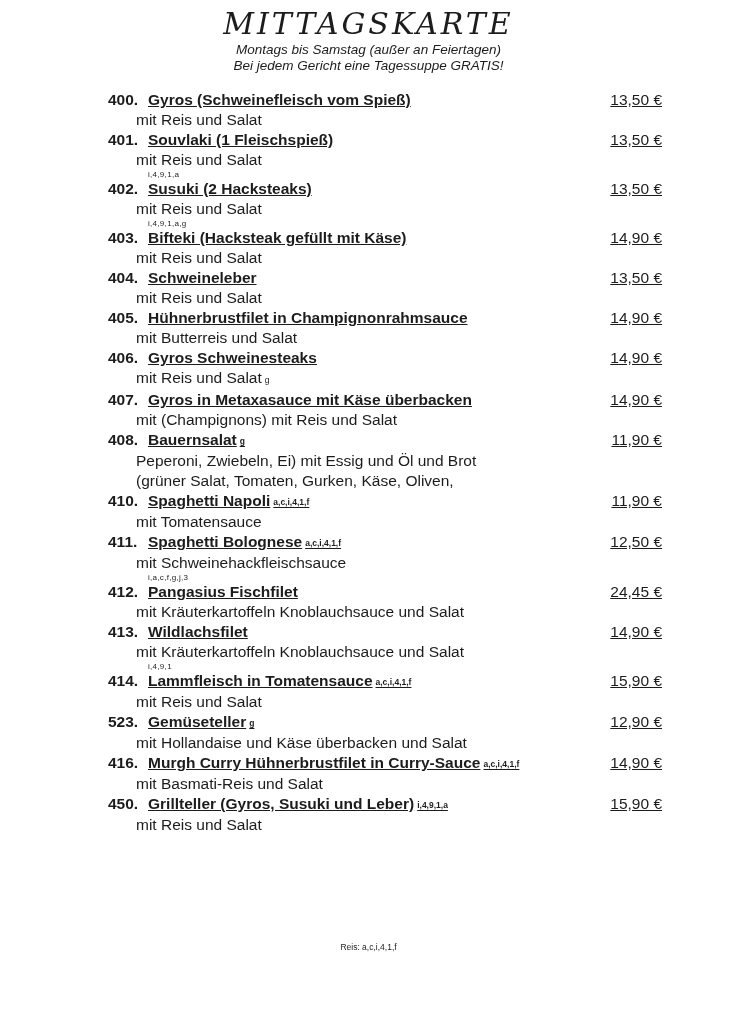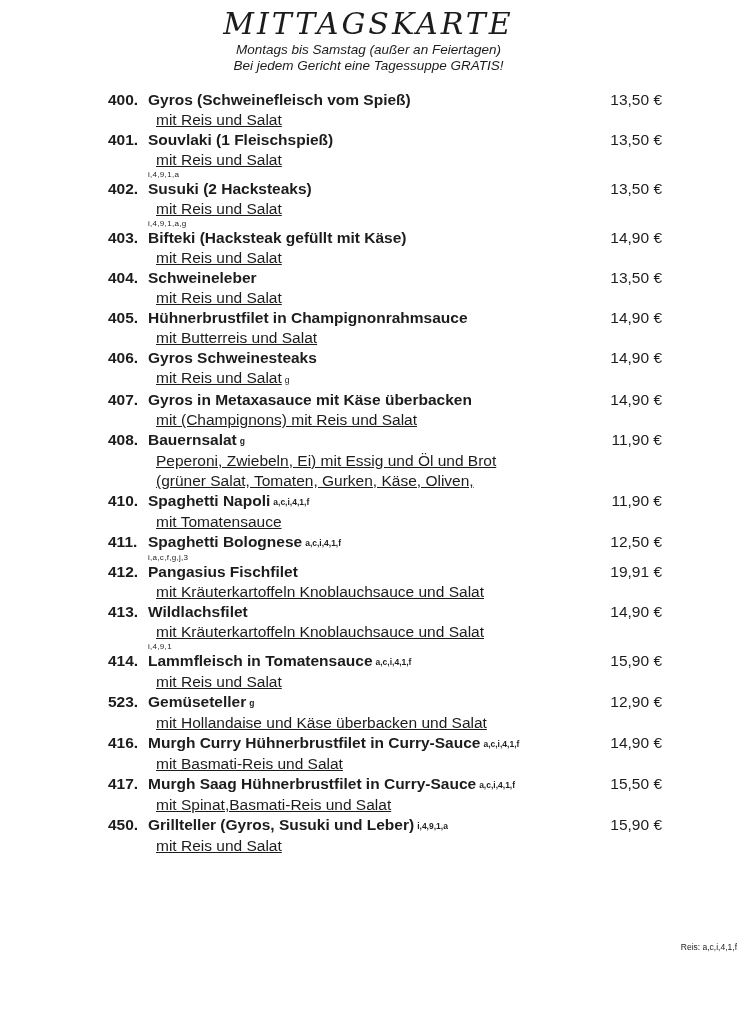--- a/index.html
+++ b/index.html
@@ -28,56 +28,56 @@
   }
 
   .menu { padding: 16px 75px 0 108px; }
 
   .item-line {
     display: flex;
     justify-content: space-between;
     align-items: baseline;
     line-height: 20px;
     font-size: 15.5px;
+    text-decoration: underline;
   }
   .item-left { flex: 1; padding-right: 10px; }
   .num { display: inline-block; width: 40px; font-weight: bold; }
   .nm  { font-weight: bold; }
   .allergen-sup {
     font-size: 8.5px;
     font-weight: bold;
     margin-left: 3px;
     vertical-align: 1px;
   }
   .price { font-size: 15.5px; white-space: nowrap; }
 
   .desc-line {
-    margin-left: 48px;
+    margin-left: 28px;
     line-height: 20px;
     font-size: 15.5px;
-    text-decoration: underline;
   }
   .desc-sup {
     font-size: 8.5px;
     font-weight: normal;
     margin-left: 3px;
     vertical-align: 0;
   }
   .footnote {
     margin-left: 40px;
     font-size: 8px;
     line-height: 9px;
     letter-spacing: 0.3px;
   }
 
   .footer {
     position: absolute;
     left: 0; right: 0;
     top: 942px;
-    text-align: right;
+    text-align: center;
     font-size: 8.5px;
   }
 </style>
 </head>
 <body>
 
 <div class="page">
 
   <div class="header">
     <div class="title">MITTAGSKARTE</div>
@@ -177,28 +177,29 @@
     </div>
     <div class="desc-line"><span class="desc-text">mit Tomatensauce</span></div>
 
   </div>
 
   <div class="menu-item">
     <div class="item-line">
       <div class="item-left"><span class="num">411.</span><span class="nm">Spaghetti Bolognese</span><span class="allergen-sup name-sup">a,c,i,4,1,f</span></div>
       <div class="price">12,50 €</div>
     </div>
+    <div class="desc-line"><span class="desc-text">mit Schweinehackfleischsauce</span></div>
 
     <div class="footnote">i,a,c,f,g,j,3</div>
   </div>
 
   <div class="menu-item">
     <div class="item-line">
       <div class="item-left"><span class="num">412.</span><span class="nm">Pangasius Fischfilet</span></div>
-      <div class="price">19,91 €</div>
+      <div class="price">24,45 €</div>
     </div>
     <div class="desc-line"><span class="desc-text">mit Kräuterkartoffeln Knoblauchsauce und Salat</span></div>
 
   </div>
 
   <div class="menu-item">
     <div class="item-line">
       <div class="item-left"><span class="num">413.</span><span class="nm">Wildlachsfilet</span></div>
       <div class="price">14,90 €</div>
     </div>
@@ -227,28 +228,20 @@
 
   <div class="menu-item">
     <div class="item-line">
       <div class="item-left"><span class="num">416.</span><span class="nm">Murgh Curry Hühnerbrustfilet in Curry-Sauce</span><span class="allergen-sup name-sup">a,c,i,4,1,f</span></div>
       <div class="price">14,90 €</div>
     </div>
     <div class="desc-line"><span class="desc-text">mit Basmati-Reis und Salat</span></div>
 
   </div>
 
-  <div class="menu-item">
-    <div class="item-line">
-      <div class="item-left"><span class="num">417.</span><span class="nm">Murgh Saag Hühnerbrustfilet in Curry-Sauce</span><span class="allergen-sup name-sup">a,c,i,4,1,f</span></div>
-      <div class="price">15,50 €</div>
-    </div>
-    <div class="desc-line"><span class="desc-text">mit Spinat,Basmati-Reis und Salat</span></div>
-
-  </div>
 
   <div class="menu-item">
     <div class="item-line">
       <div class="item-left"><span class="num">450.</span><span class="nm">Grillteller (Gyros, Susuki und Leber)</span><span class="allergen-sup name-sup">i,4,9,1,a</span></div>
       <div class="price">15,90 €</div>
     </div>
     <div class="desc-line"><span class="desc-text">mit Reis und Salat</span></div>
 
   </div>
 </div>

